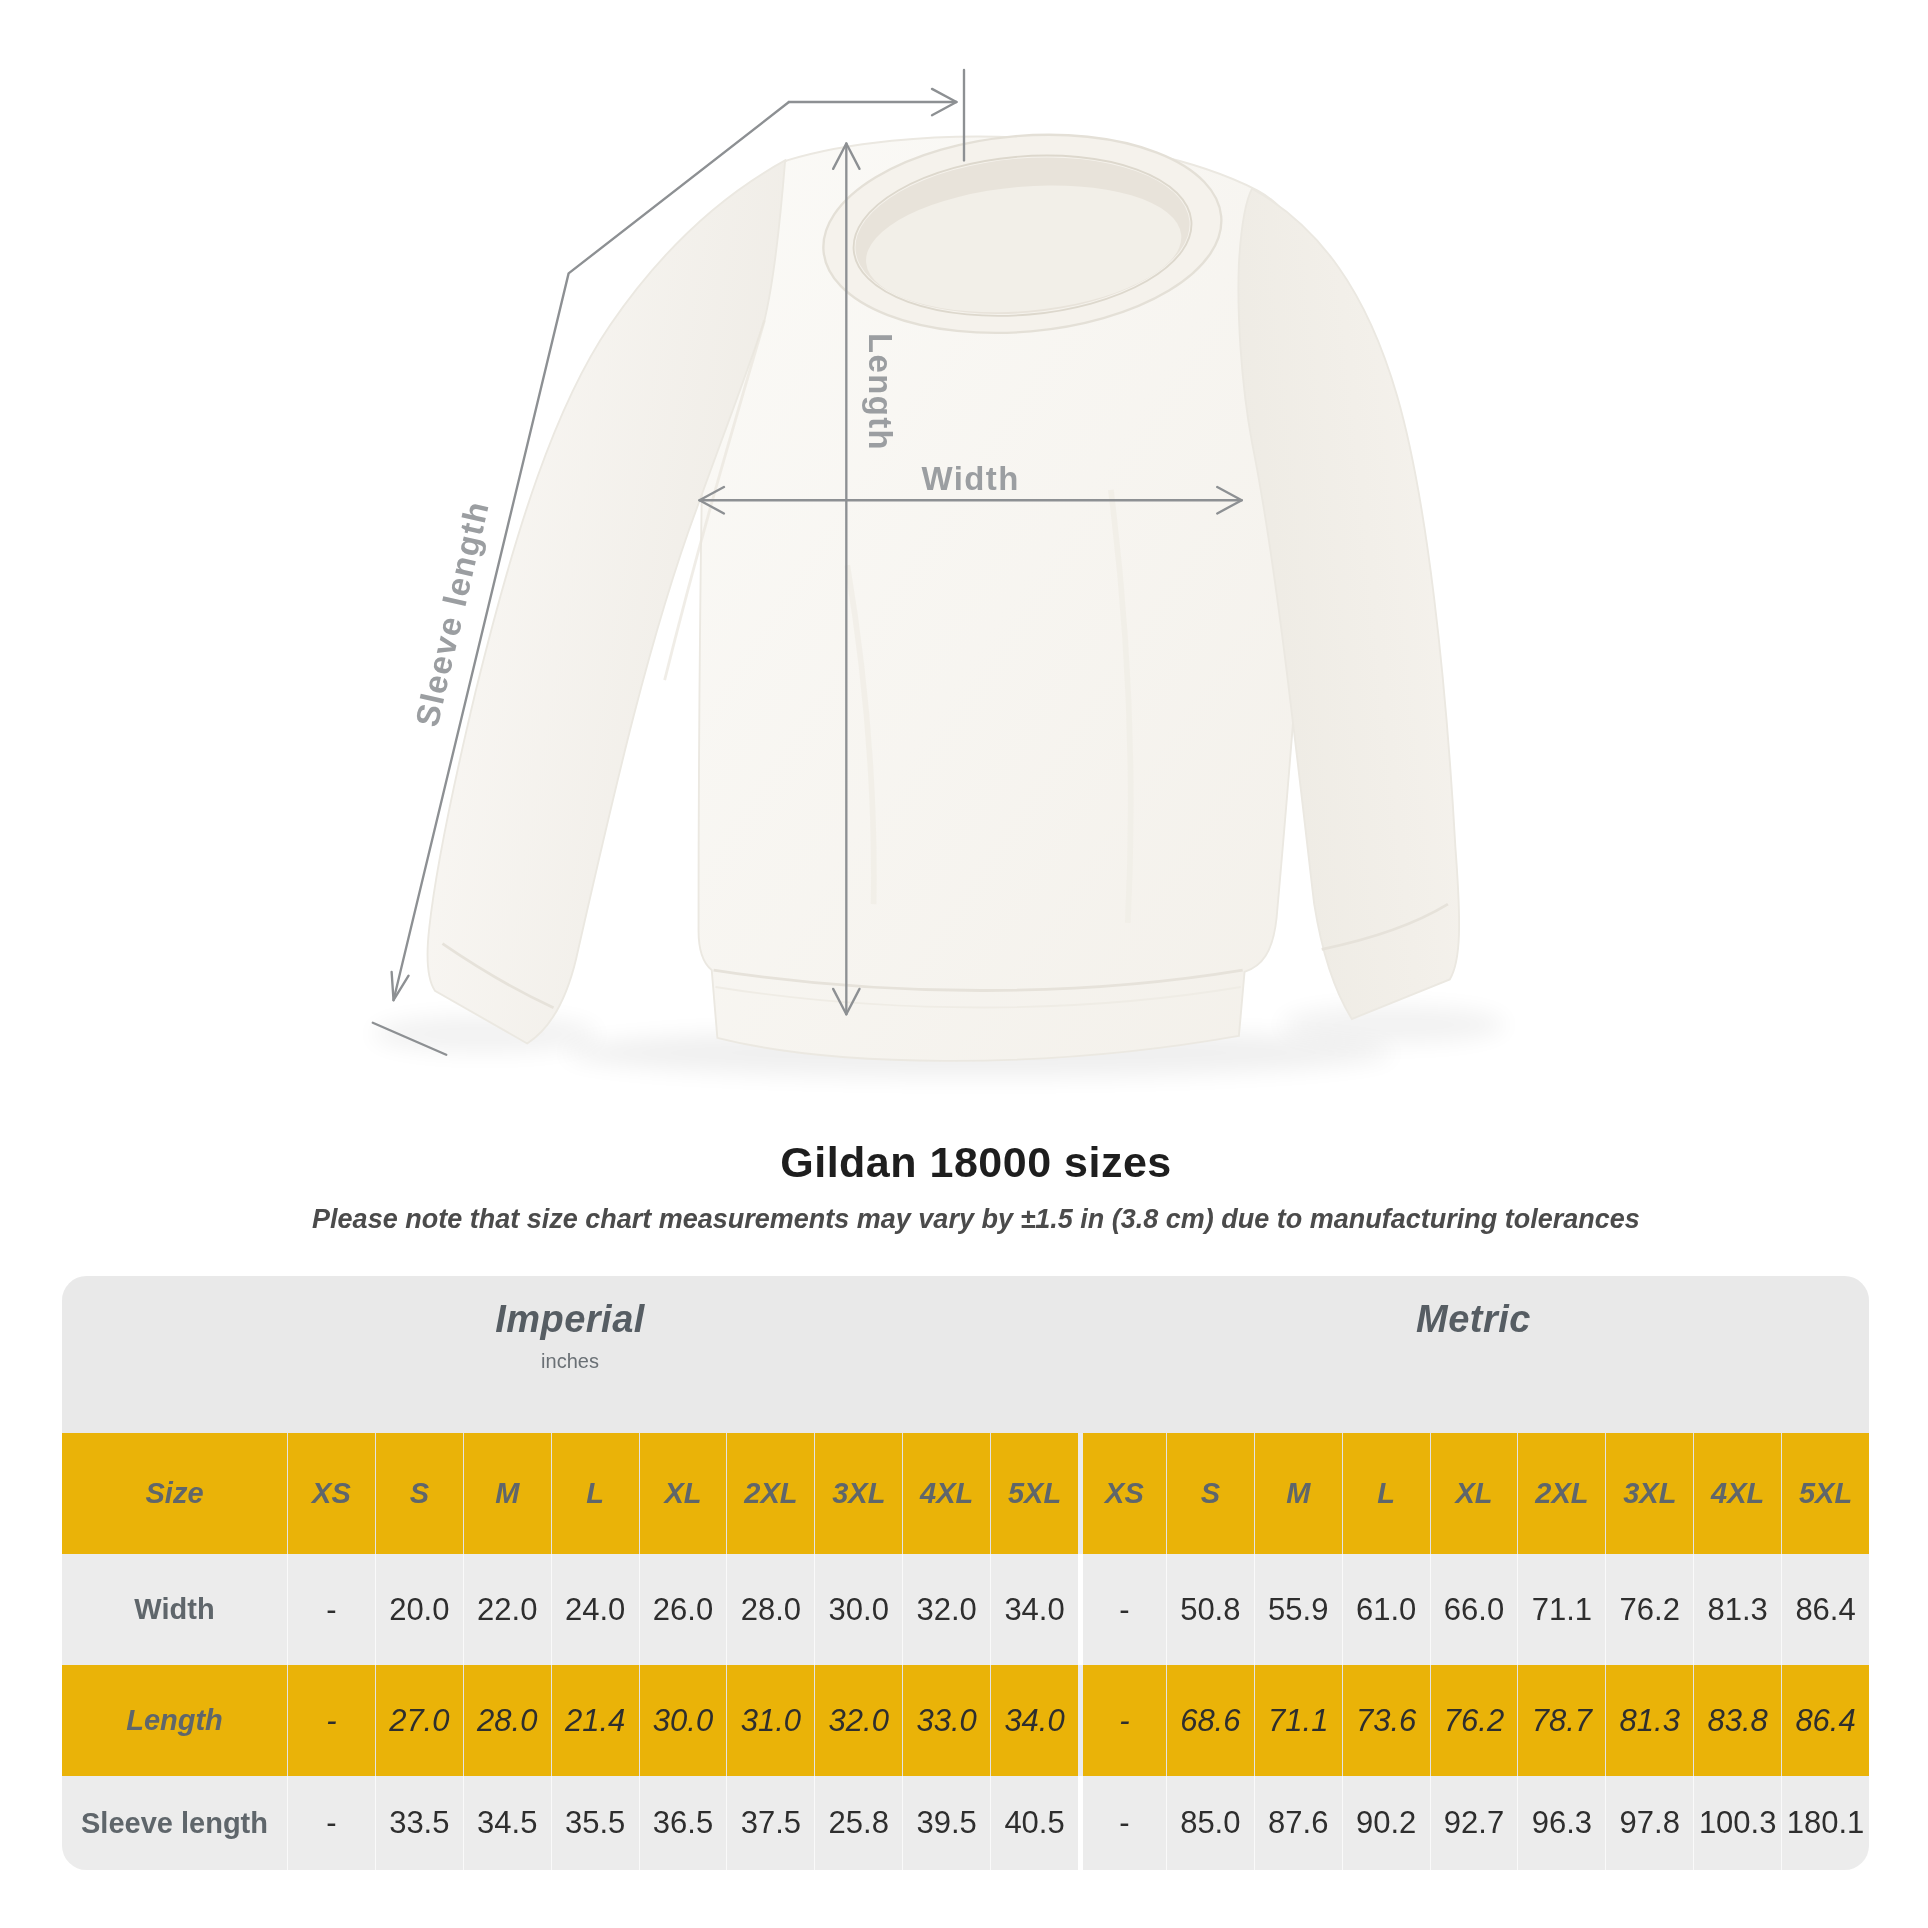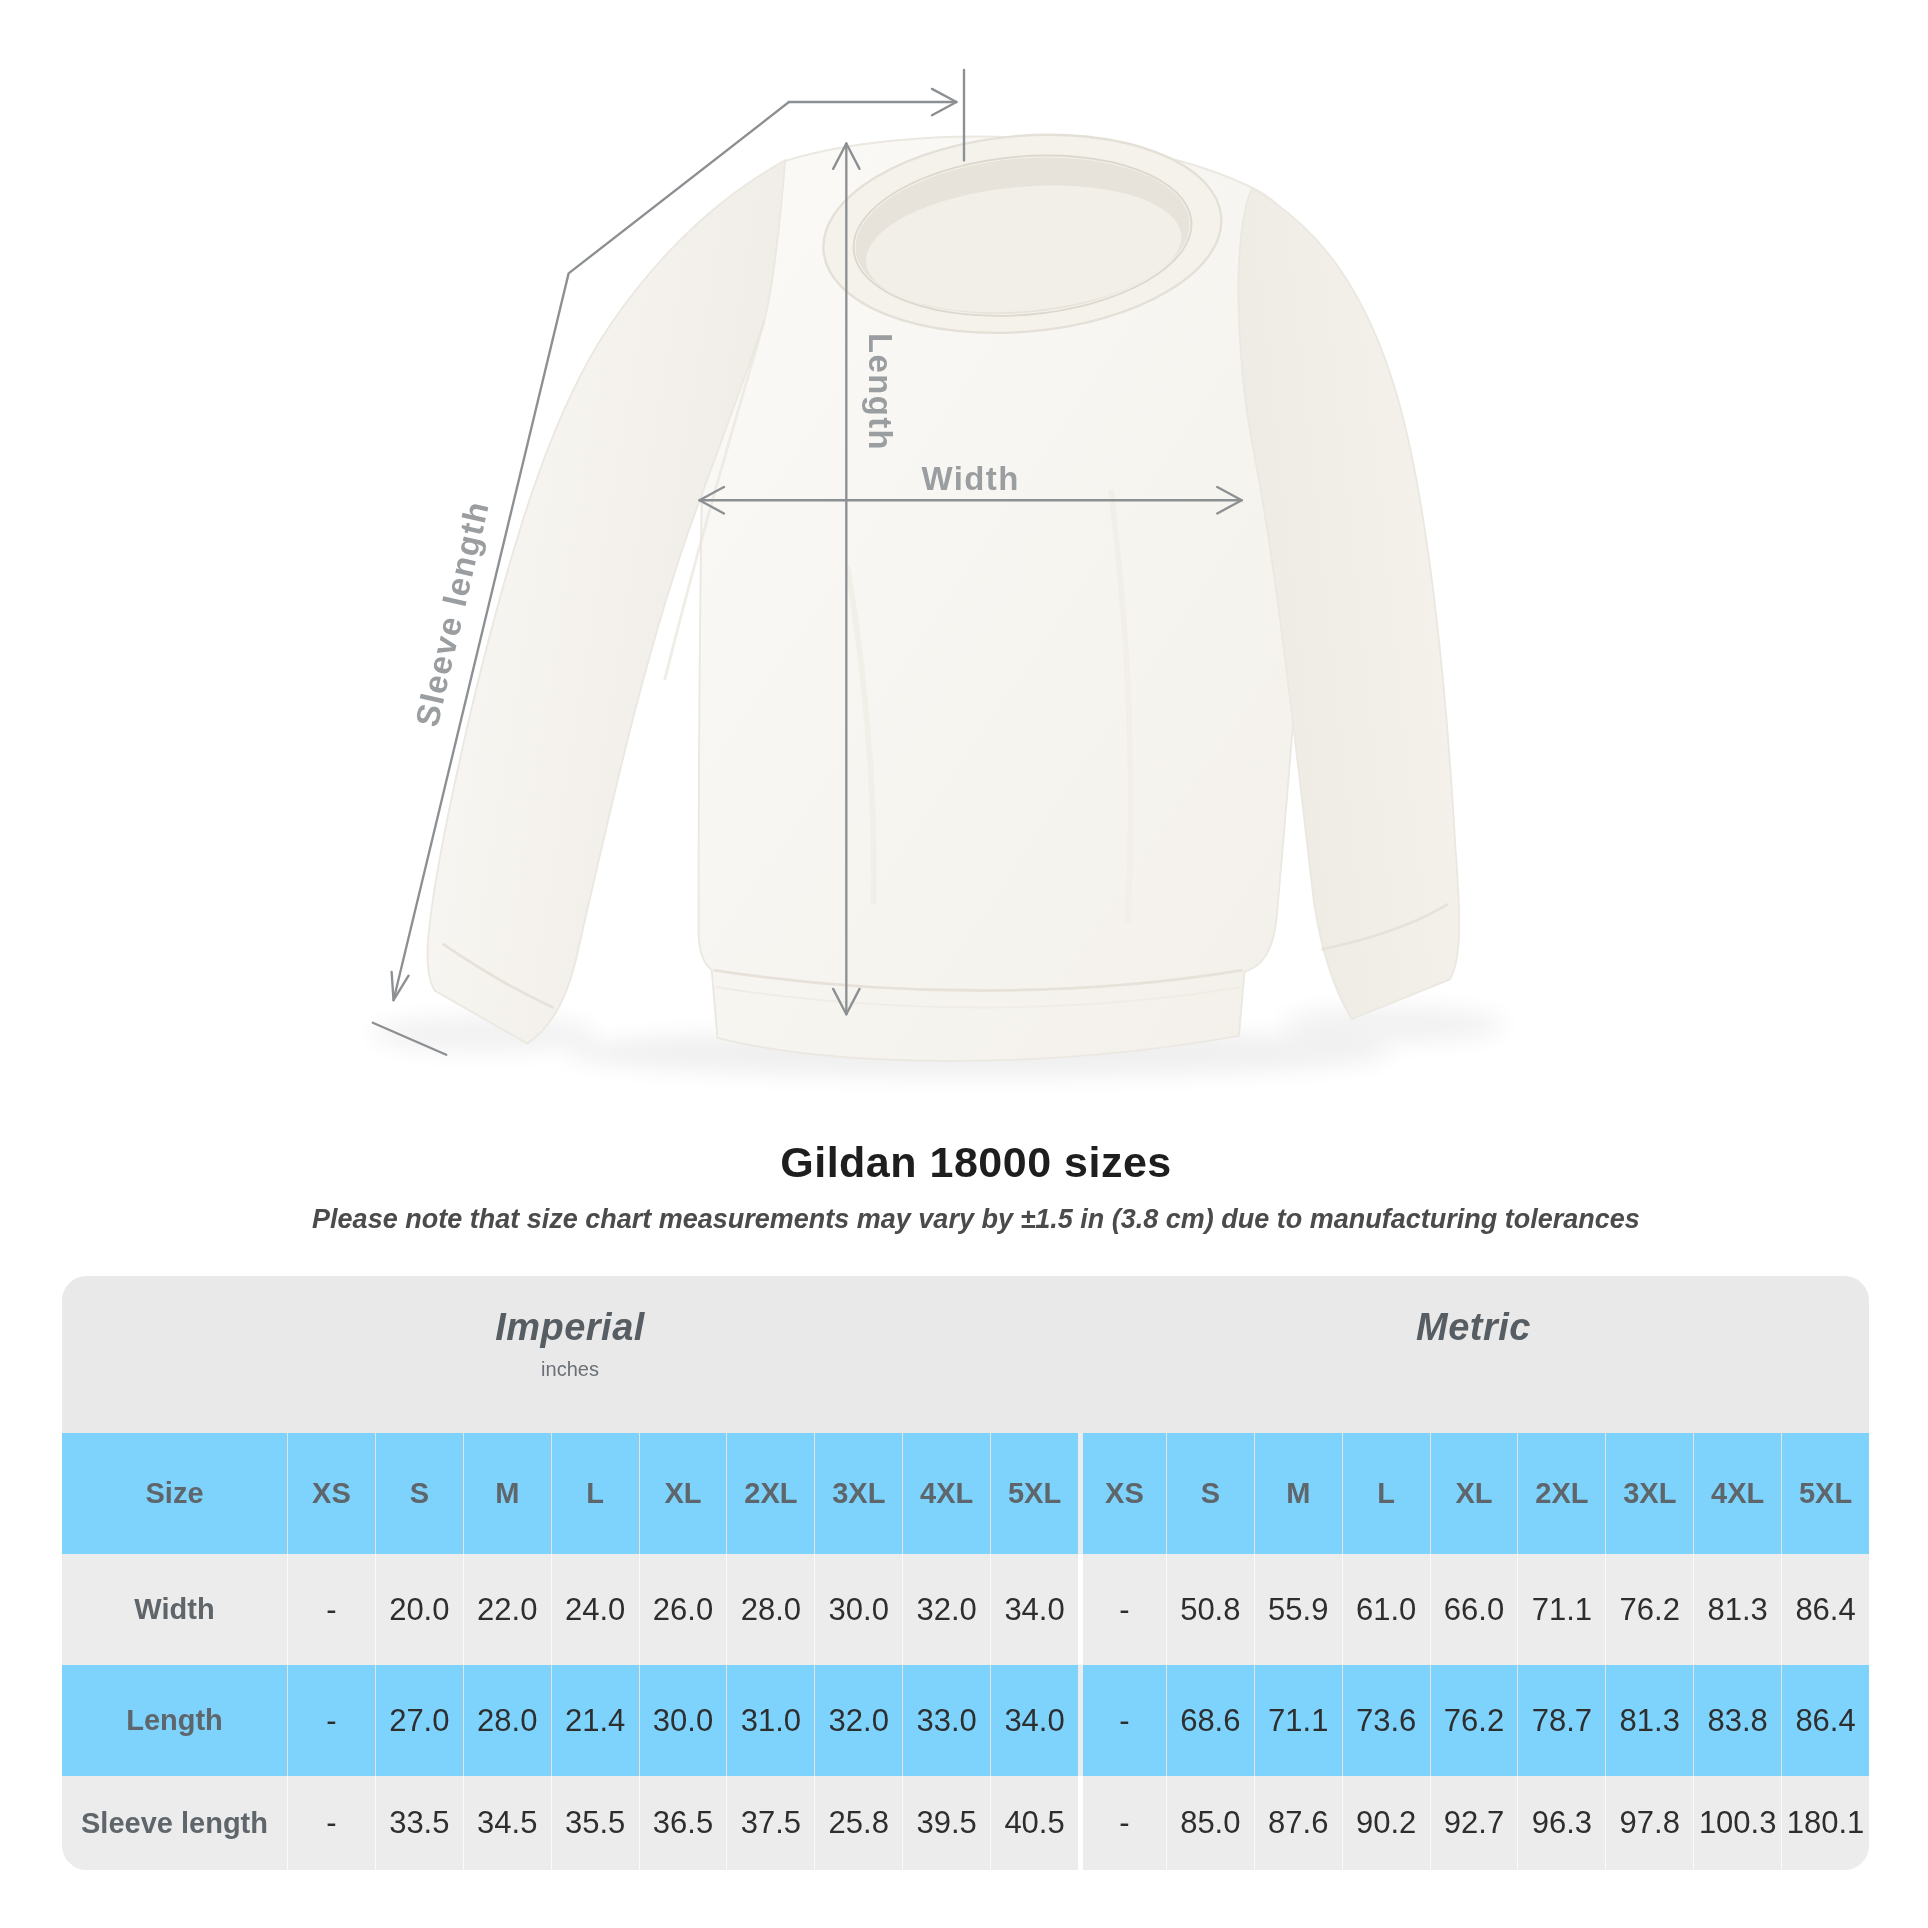--- a/index.html
+++ b/index.html
@@ -7,36 +7,36 @@
     position:relative;width:1928px;height:1928px;background:#ffffff;overflow:hidden;
     font-family:"Liberation Sans", sans-serif;
   }
   #hero{position:absolute;left:0;top:0;}
   
   #caption{position:absolute;left:12px;top:1136px;width:1928px;text-align:center;}
   #caption h1{margin:0;font-size:43px;line-height:53px;font-weight:bold;color:#1e1e1e;letter-spacing:0.5px;}
   #caption p{margin:13px 0 0 0;font-size:27px;line-height:34px;font-style:italic;color:#4b4b4b;font-weight:bold;}
   
   #band{position:absolute;left:62px;top:1276px;width:1807px;height:157px;display:flex;}
-  .band-half{background:#e9e9e9;height:157px;text-align:center;box-sizing:border-box;padding-top:30px;}
+  .band-half{background:#e9e9e9;height:157px;text-align:center;box-sizing:border-box;padding-top:22px;}
   .band-half.imp{width:1016px;border-top-left-radius:24.5px;}
   .band-half.met{width:791px;border-top-right-radius:24.5px;}
   .band-name{font-size:38px;font-weight:bold;font-style:italic;color:#565d63;letter-spacing:0.5px;}
   .band-unit{margin-top:9.4px;font-size:20px;color:#6a7075;}
   #grid{
     position:absolute;left:62px;top:1433px;width:1807px;
     display:grid;grid-template-columns:225px repeat(18,1fr);
     grid-template-rows:121px 111px 111px 94px;
   }
   .cell{display:flex;align-items:center;justify-content:center;box-sizing:border-box;}
   .cell.hdr{font-size:29px;font-weight:bold;color:#5f666b;}
   .cell.lbl{font-size:29px;font-weight:bold;color:#5f666b;}
   .cell.val{font-size:31px;color:#2e2e2e;}
   .cell.g{background:#ececec;}
-  .cell.w{background:#7dd3fc;}
+  .cell.w{background:#eab308;font-style:italic;}
   .cell.w.bl,.cell.hdr.bl{border-left:1.9px solid #e3e3e3;}
   .cell.g.bl{border-left:1.9px solid #fafafa;}
   .cell.w.mb,.cell.hdr.mb{border-left:5.6px solid #ececec;}
   .cell.g.mb{border-left:5.6px solid #ffffff;}
   .cell.rbl{border-bottom-left-radius:24.5px;}
   .cell.rbr{border-bottom-right-radius:24.5px;}
 </style>
 </head>
 <body>
 

